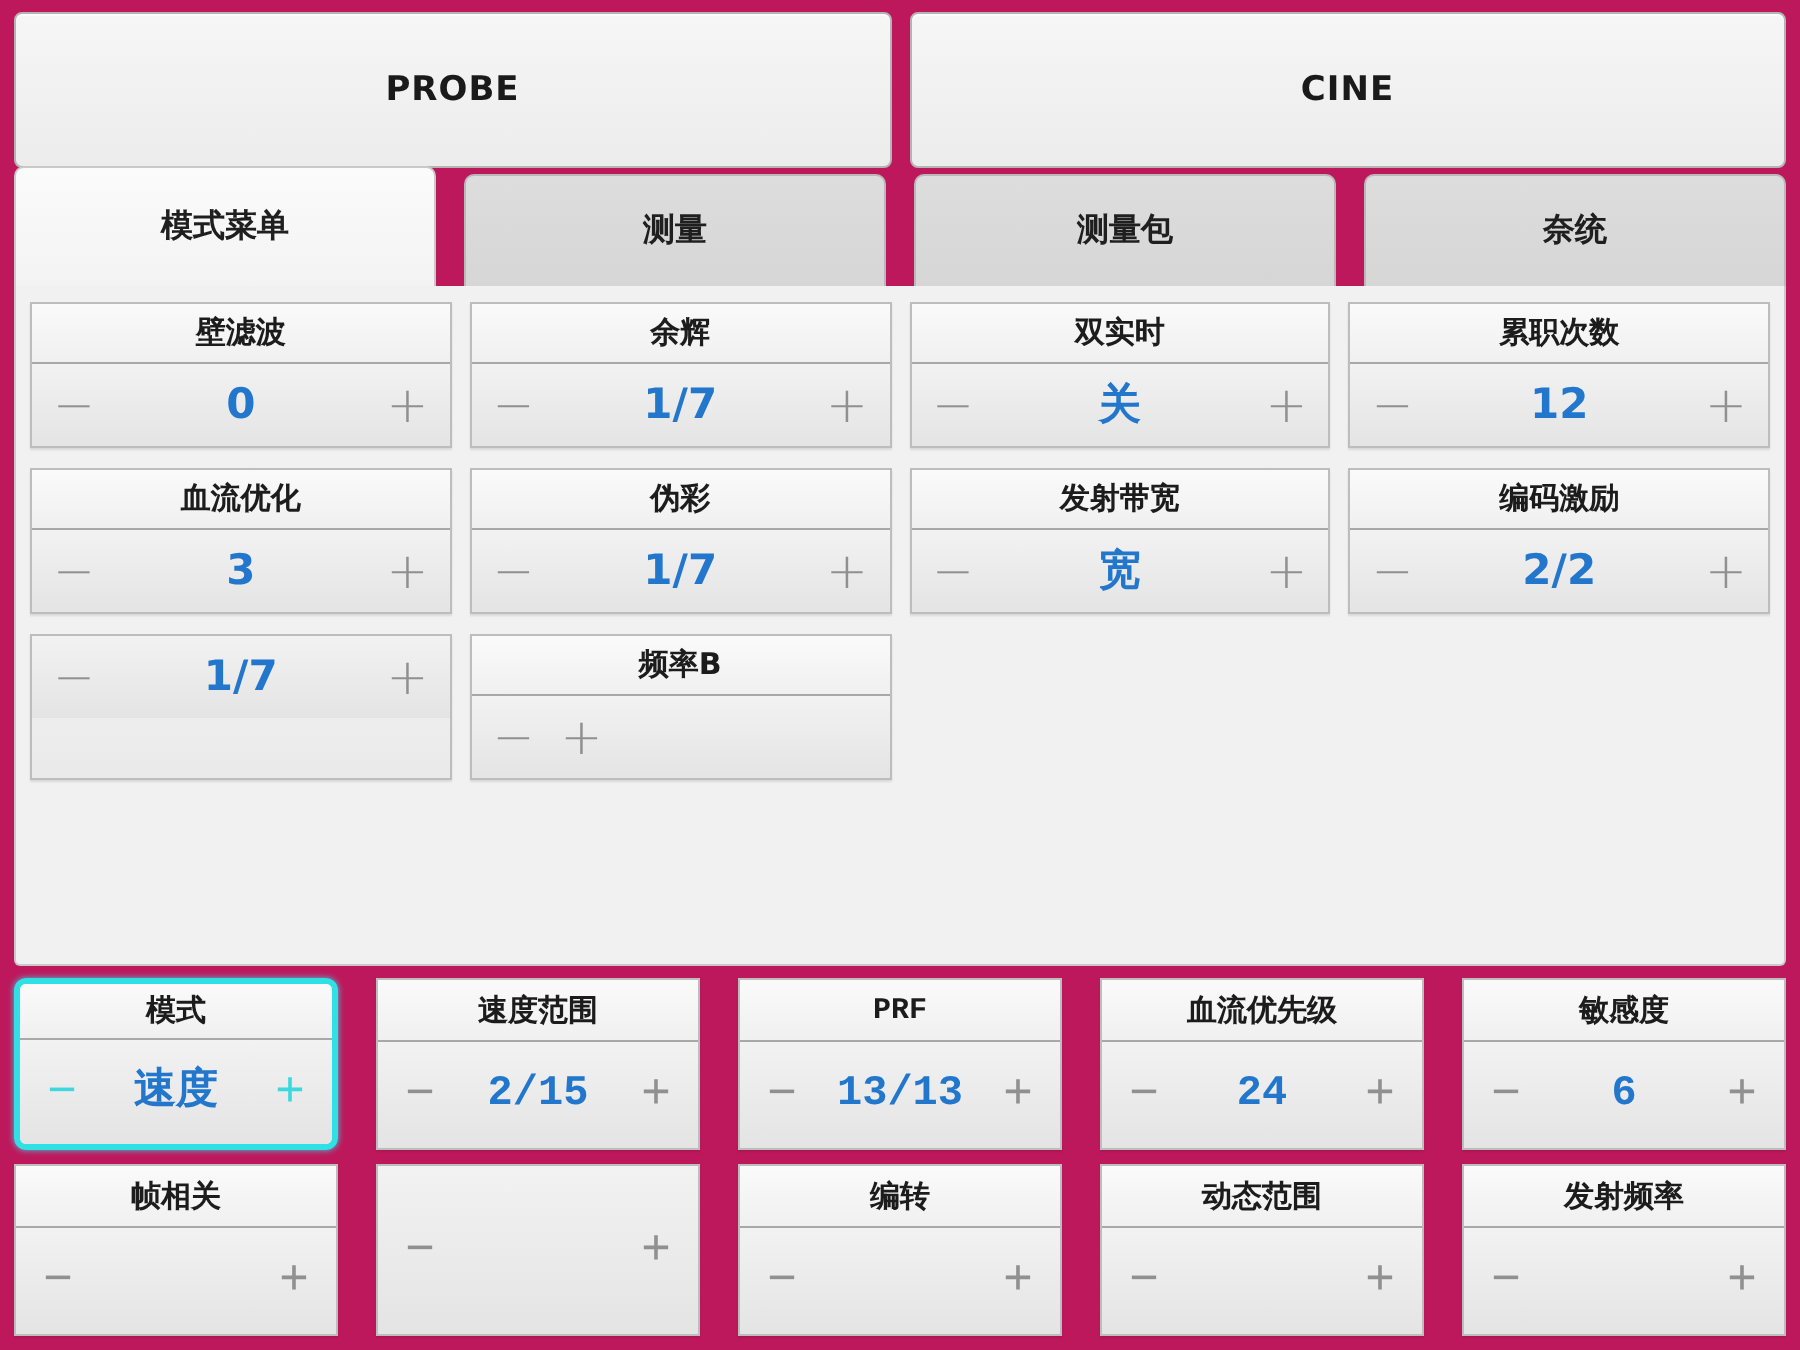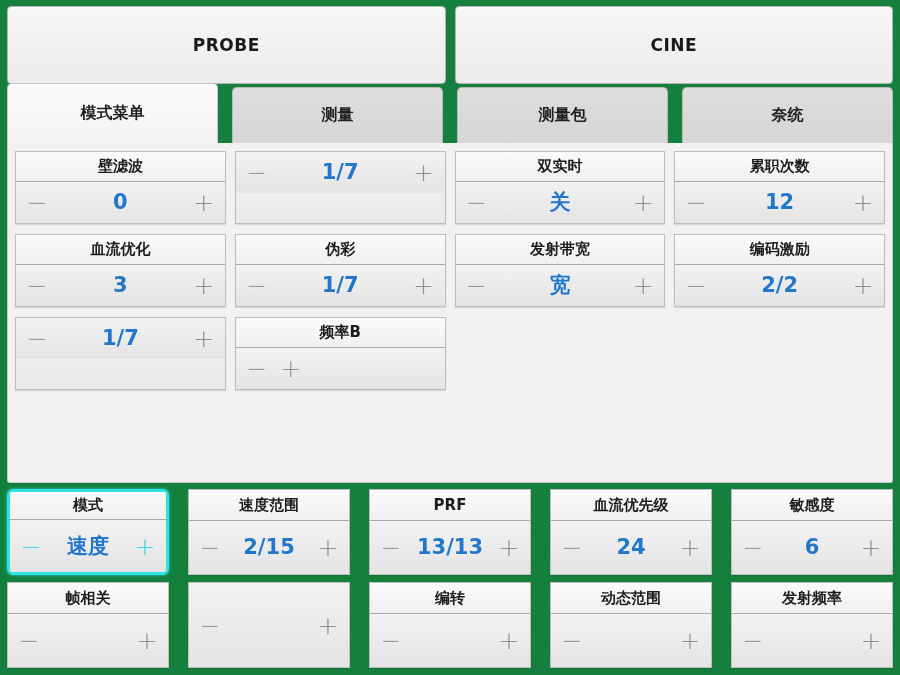--- a/index.html
+++ b/index.html
@@ -13,21 +13,21 @@
     font-family: "DejaVu Sans", "Liberation Sans", sans-serif;
     overflow: hidden;
     -webkit-font-smoothing: antialiased;
   }
 
   #app {
     position: relative;
     width: 900px;
     height: 675px;
     box-sizing: border-box;
-    background: #15803d;
+    background: #be185d;
     display: flex;
     flex-direction: column;
   }
 
   
   .topbar {
     display: flex;
     gap: 9px;
     padding: 6px 7px 0 7px;
     box-sizing: border-box;
@@ -174,20 +174,21 @@
     box-sizing: border-box;
     display: flex;
     flex-direction: column;
     gap: 7px;
   }
   .bottom-row {
     display: grid;
     grid-template-columns: repeat(5, 1fr);
     gap: 19px;
     flex: 1 1 0;
+    font-family: Liberation Mono, monospace;
   }
   .bottom-row .cell {
     display: flex;
     flex-direction: column;
   }
   .bottom-row .cell .cell-label {
     flex: 0 0 31px;
     height: 31px;
   }
   .bottom-row .cell .cell-ctrl {
@@ -232,20 +233,21 @@
     <div class="grid" id="panel-grid">
         <div class="cell">
           <div class="cell-label">壁滤波</div>
           <div class="cell-ctrl">
             <div class="minus">−</div>
             <div class="cell-value">0</div>
             <div class="plus">+</div>
           </div>
         </div>
         <div class="cell">
+          <div class="cell-label">余辉</div>
           <div class="cell-ctrl">
             <div class="minus">−</div>
             <div class="cell-value">1/7</div>
             <div class="plus">+</div>
           </div>
         </div>
         <div class="cell">
           <div class="cell-label">双实时</div>
           <div class="cell-ctrl">
             <div class="minus">−</div>

